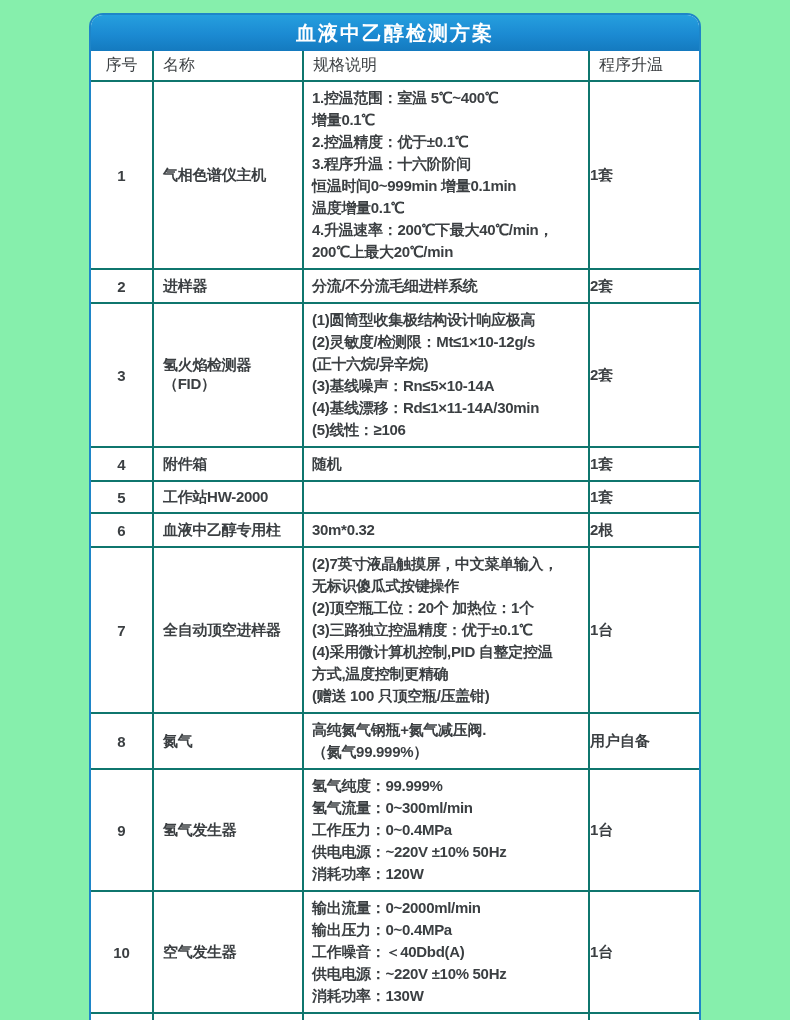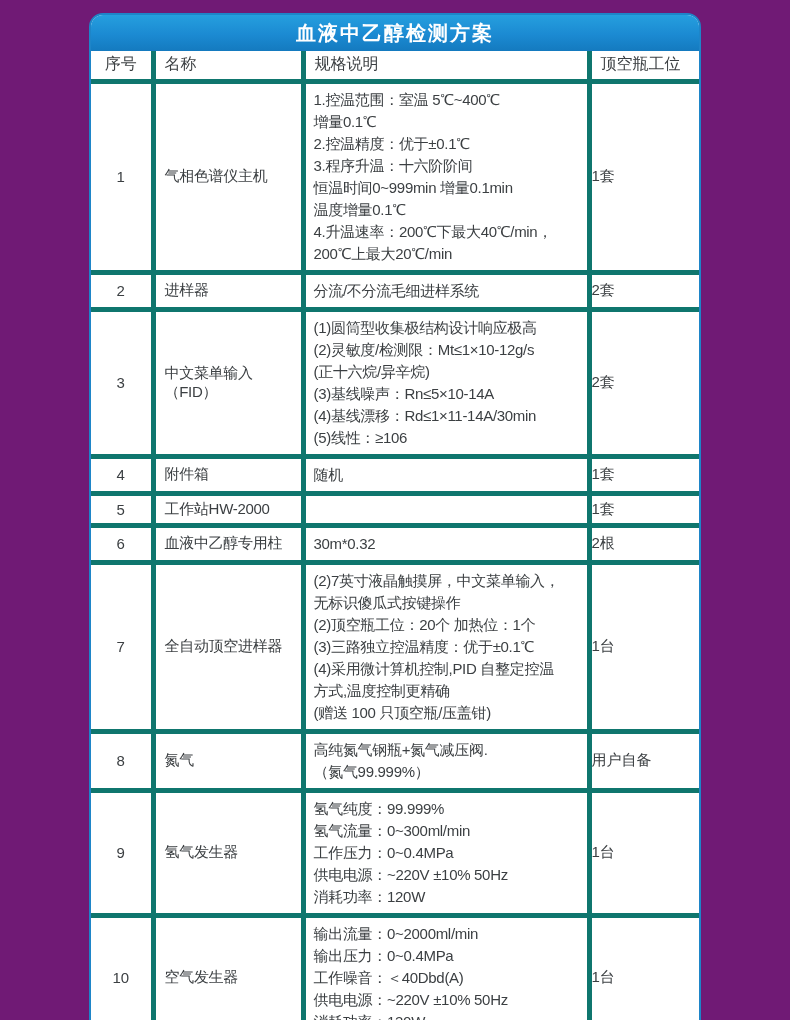--- a/index.html
+++ b/index.html
@@ -1,21 +1,21 @@
 <!DOCTYPE html>
 <html><head>
 <meta charset="utf-8">
 <style>
   html,body { margin:0; padding:0; }
   body {
     width:790px; height:1020px; background:#ffffff;
     font-family:"Liberation Sans", sans-serif;
     color:#3b3f42;
   }
-  .sheet { position:relative; width:790px; height:1020px; background:#701a75; overflow:hidden; }
+  .sheet { position:relative; width:790px; height:1020px; background:#86efac; overflow:hidden; }
   .panel {
     position:absolute; left:89px; top:13px; width:612px;
     box-sizing:border-box;
     border:2px solid #1e85c8;
     border-radius:14px;
     overflow:hidden;
     background:#fff;
   }
   .titlebar {
     height:36px;
@@ -25,23 +25,24 @@
   }
   table.spec-table {
     width:100%; border-collapse:collapse; table-layout:fixed;
     font-size:15px; color:#3b3f42;
   }
   .spec-table col.c-no   { width:62px;  }
   .spec-table col.c-name { width:150px; }
   .spec-table col.c-spec { width:286px; }
   .spec-table col.c-qty  { width:110px; }
   .spec-table th, .spec-table td {
-    border:5px solid #0f766e;
+    border:2px solid #0f766e;
     vertical-align:middle;
     box-sizing:border-box;
+    font-weight:bold;
   }
   
   .spec-table tr > *:first-child { border-left:none; }
   .spec-table tr > *:last-child  { border-right:none; }
   .spec-table thead tr:first-child > * { border-top:none; }
   .spec-table tbody tr:last-child > *  { border-bottom:none; }
 
   .spec-table thead th {
     height:30px; font-weight:normal; font-size:16px;
     text-align:left; padding:3px 9px; white-space:nowrap;
@@ -68,21 +69,21 @@
         <col class="c-no">
           <col class="c-name">
           <col class="c-spec">
           <col class="c-qty">
       </colgroup>
       <thead>
         <tr>
           <th class="h-no">序号</th>
           <th class="h-name">名称</th>
           <th class="h-spec">规格说明</th>
-          <th class="h-qty">顶空瓶工位</th>
+          <th class="h-qty">程序升温</th>
         </tr>
       </thead>
       <tbody>
           <tr>
     <td class="cell-no">1</td>
     <td class="cell-name">气相色谱仪主机</td>
     <td class="cell-spec">
               <div class="spec-line">1.控温范围：室温 5℃~400℃</div>
               <div class="spec-line">增量0.1℃</div>
               <div class="spec-line">2.控温精度：优于±0.1℃</div>
@@ -97,21 +98,21 @@
           <tr>
     <td class="cell-no">2</td>
     <td class="cell-name">进样器</td>
     <td class="cell-spec">
               <div class="spec-line">分流/不分流毛细进样系统</div>
             </td>
     <td class="cell-qty">2套</td>
   </tr>
           <tr>
     <td class="cell-no">3</td>
-    <td class="cell-name">中文菜单输入（FID）</td>
+    <td class="cell-name">氢火焰检测器（FID）</td>
     <td class="cell-spec">
               <div class="spec-line">(1)圆筒型收集极结构设计响应极高</div>
               <div class="spec-line">(2)灵敏度/检测限：Mt≤1×10-12g/s</div>
               <div class="spec-line">(正十六烷/异辛烷)</div>
               <div class="spec-line">(3)基线噪声：Rn≤5×10-14A</div>
               <div class="spec-line">(4)基线漂移：Rd≤1×11-14A/30min</div>
               <div class="spec-line">(5)线性：≥106</div>
             </td>
     <td class="cell-qty">2套</td>
   </tr>

